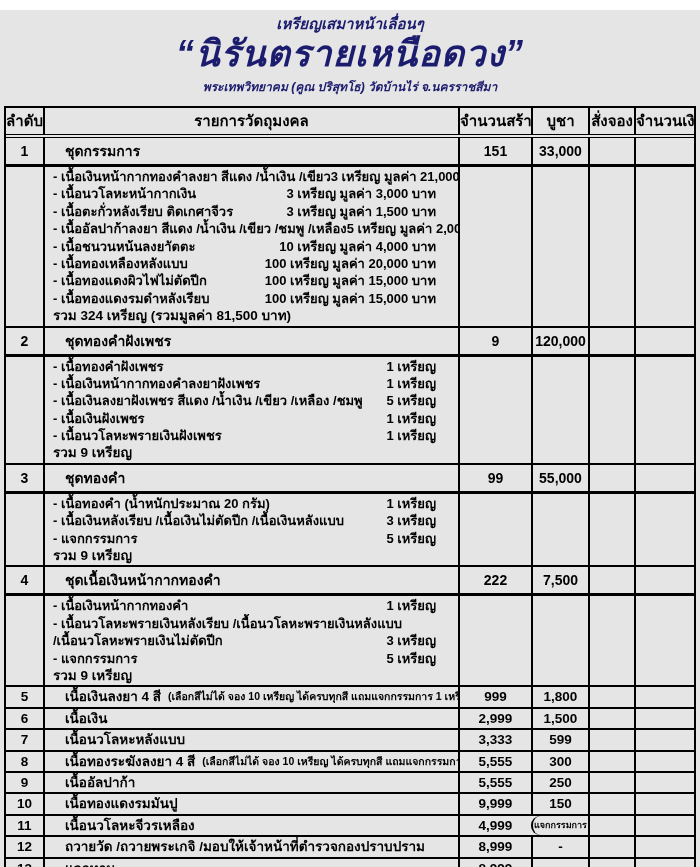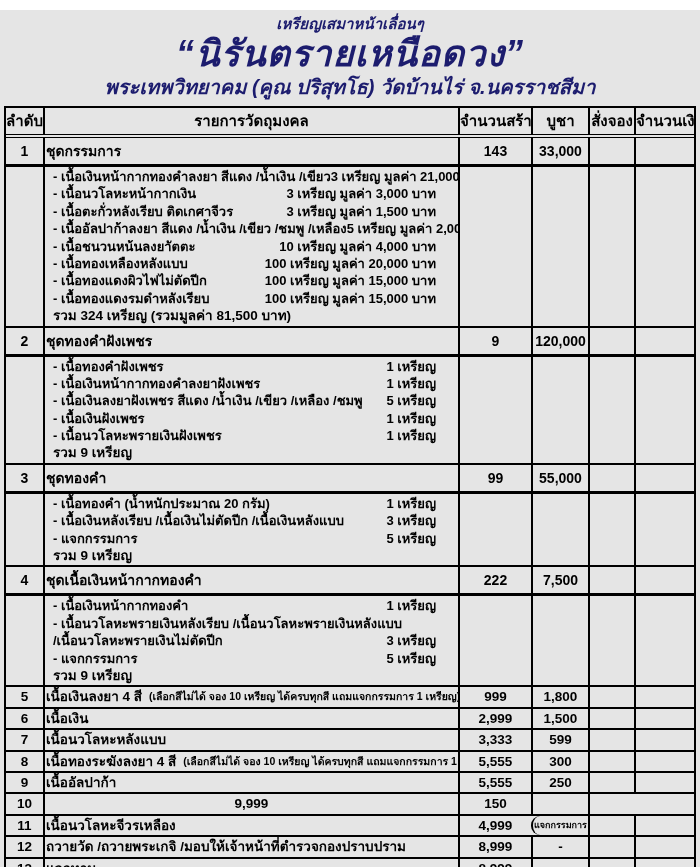--- a/index.html
+++ b/index.html
@@ -1,33 +1,33 @@
 <!DOCTYPE html>
 <html><head>
 <meta charset="utf-8">
 <style>
   html,body{margin:0;padding:0;background:#fff;}
   .page{position:relative;width:700px;height:867px;background:#e5e5e5;
         font-family:Liberation Sans, sans-serif;color:#000;overflow:hidden;margin-top:10px;}
   .titles{text-align:center;font-weight:bold;font-style:italic;}
   .t1{padding-top:5px;font-size:15px;line-height:18px;}
   .t2{font-size:36px;line-height:42px;letter-spacing:1px;}
-  .t3{font-size:20px;line-height:24px;}
+  .t3{font-size:12px;line-height:24px;}
   .tbl{position:absolute;left:4px;top:96px;width:692px;border:2px solid #000;box-sizing:border-box;}
   .row{display:grid;grid-template-columns:37px 1fr 73px 57px 46px 60px;}
   .row > .cell{border-left:2px solid #000;overflow:hidden;white-space:nowrap;box-sizing:border-box;}
   .row > .cell:first-child{border-left:none;}
   .thead{border-bottom:4px double #000;}
   .thead .cell{height:26px;line-height:26px;font-weight:bold;font-size:15px;text-align:center;}
   .main-row{border-bottom:3px solid #000;}
   .main-row .cell{height:26px;line-height:26px;font-weight:bold;font-size:14px;}
   .simple-row{border-bottom:2px solid #000;}
   .simple-row .cell{height:19.4px;line-height:19.4px;font-weight:bold;font-size:13.5px;}
   .row:last-child{border-bottom:none;border-radius:7px;}
-  .c-title{padding-left:1px;display:flex;align-items:center;}
+  .c-title{padding-left:20px;display:flex;align-items:center;}
   .c-num,.c-made,.c-price{text-align:center;}
   .note{font-size:10.5px;font-weight:bold;margin-left:7px;}
   .sub-row{border-bottom:2px solid #000;}
   .items{padding:1px 0;}
   .item{display:flex;height:17.4px;line-height:17.4px;font-size:13px;font-weight:bold;padding-left:8px;}
   .item .qty{margin-left:auto;text-align:right;padding-right:22px;}
   .item.total{font-size:13.5px;}
   .price-small{font-size:9px !important;border-radius:9px;}
 </style>
 </head>
@@ -49,21 +49,21 @@
       <div class="cell">บูชา</div>
       <div class="cell">สั่งจอง</div>
       <div class="cell">จำนวนเงิน</div>
     </div>
     <div id="rows">
         <div class="row main-row">
           <div class="cell c-num">1</div>
           <div class="cell c-title">
             <span>ชุดกรรมการ</span>
           </div>
-          <div class="cell c-made">143</div>
+          <div class="cell c-made">151</div>
           <div class="cell c-price">33,000</div>
           <div class="cell c-order"></div>
           <div class="cell c-amount"></div>
         </div>
         <div class="row sub-row">
           <div class="cell"></div>
           <div class="cell items">
             <div class="item">
               <span>- เนื้อเงินหน้ากากทองคำลงยา  สีแดง /น้ำเงิน /เขียว</span>
               <span class="qty">3 เหรียญ มูลค่า 21,000 บาท</span>
@@ -258,20 +258,23 @@
           <div class="cell c-title">
             <span>เนื้ออัลปาก้า</span>
           </div>
           <div class="cell c-made">5,555</div>
           <div class="cell c-price">250</div>
           <div class="cell c-order"></div>
           <div class="cell c-amount"></div>
         </div>
         <div class="row simple-row">
           <div class="cell c-num">10</div>
+          <div class="cell c-title">
+            <span>เนื้อทองแดงรมมันปู</span>
+          </div>
           <div class="cell c-made">9,999</div>
           <div class="cell c-price">150</div>
           <div class="cell c-order"></div>
           <div class="cell c-amount"></div>
         </div>
         <div class="row simple-row">
           <div class="cell c-num">11</div>
           <div class="cell c-title">
             <span>เนื้อนวโลหะจีวรเหลือง</span>
           </div>

